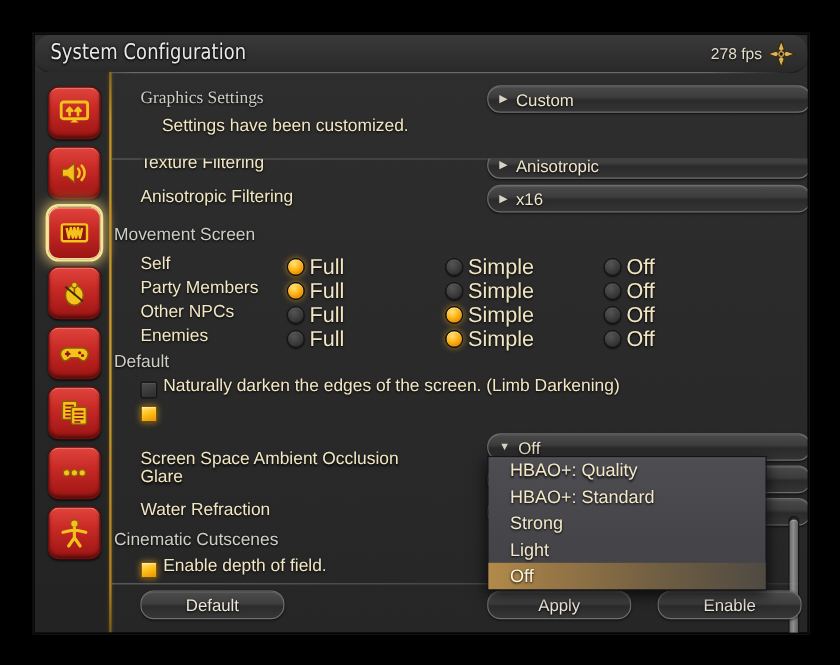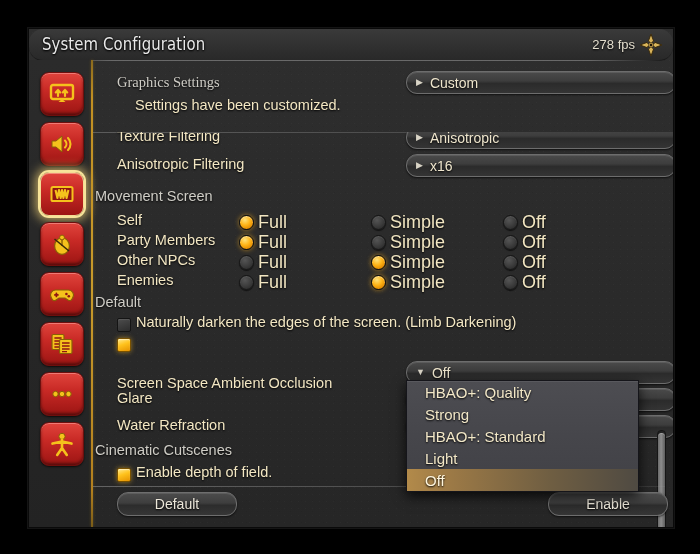--- a/index.html
+++ b/index.html
@@ -347,25 +347,26 @@
         <div class="cbox on" style="left:24px; top:336px;"></div>
         <div class="row-label" style="left:43px; top:332px;">Enable depth of field.</div>
       </div>
 
       <div class="sb-track">
         <div class="sb-thumb"></div>
       </div>
 
       <div class="botline"></div>
       <div class="btn" style="left:24px; bottom:11px; width:118px;">Default</div>
+      <div class="btn" style="left:313px; bottom:11px; width:118px;">Apply</div>
       <div class="btn" style="left:455px; bottom:11px; width:118px;">Enable</div>
 
       <div class="dd-list" style="left:313px; top:320px; width:231px;">
         <div class="dd-item">HBAO+: Quality</div>
+        <div class="dd-item">HBAO+: Standard</div>
         <div class="dd-item">Strong</div>
-        <div class="dd-item">HBAO+: Standard</div>
         <div class="dd-item">Light</div>
         <div class="dd-item sel">Off</div>
       </div>
 
     </div>
   </div>
 </div>
 
 </body></html>

